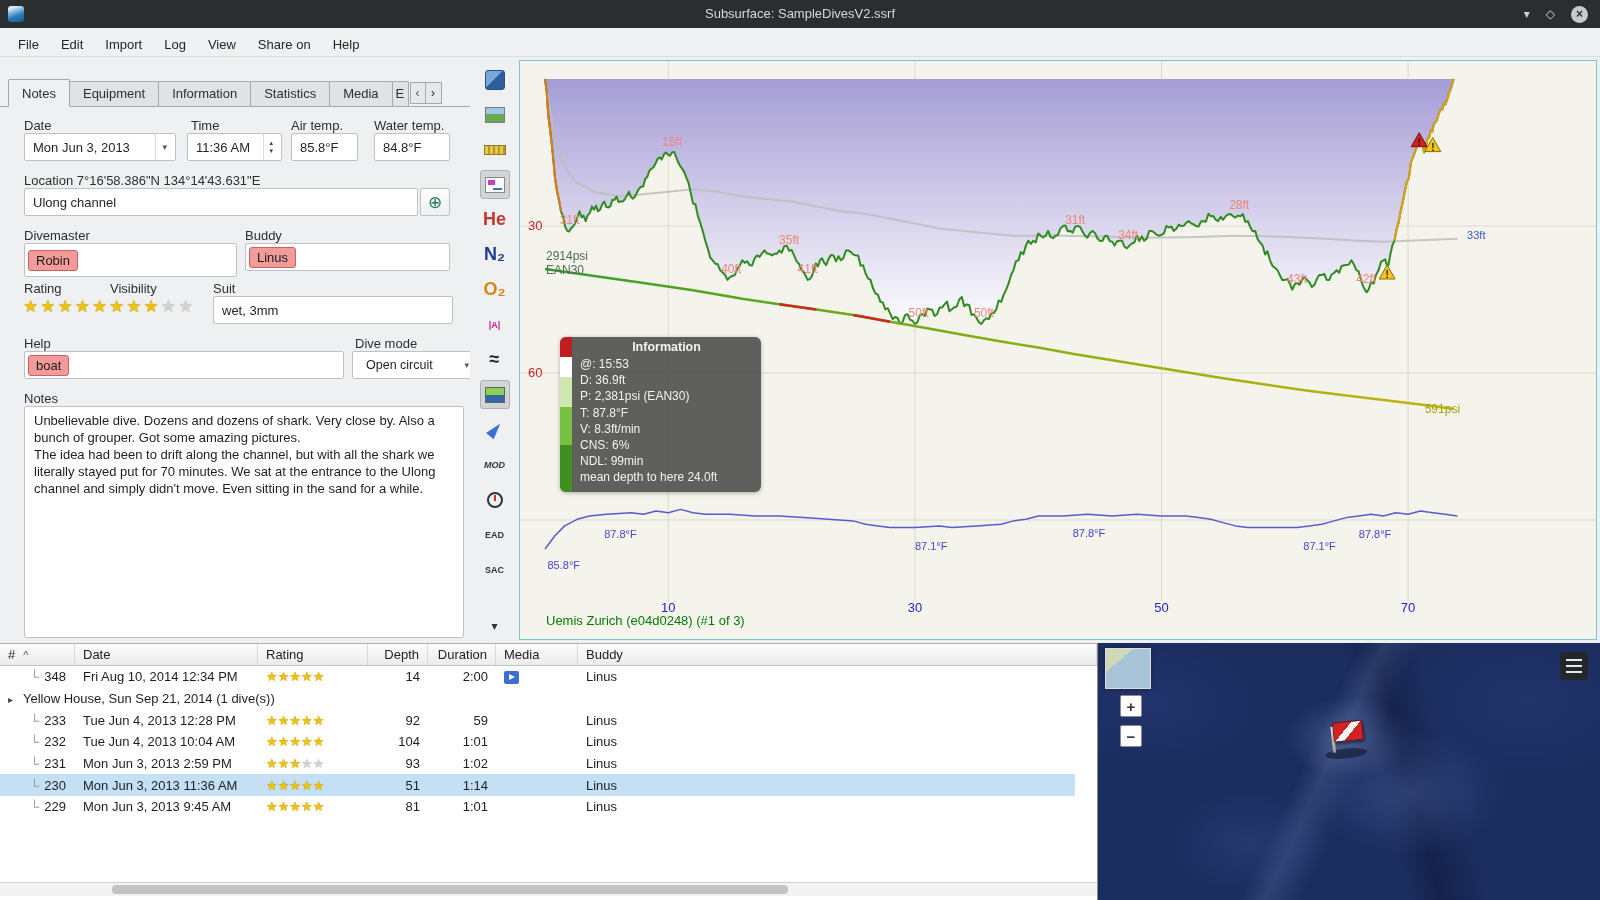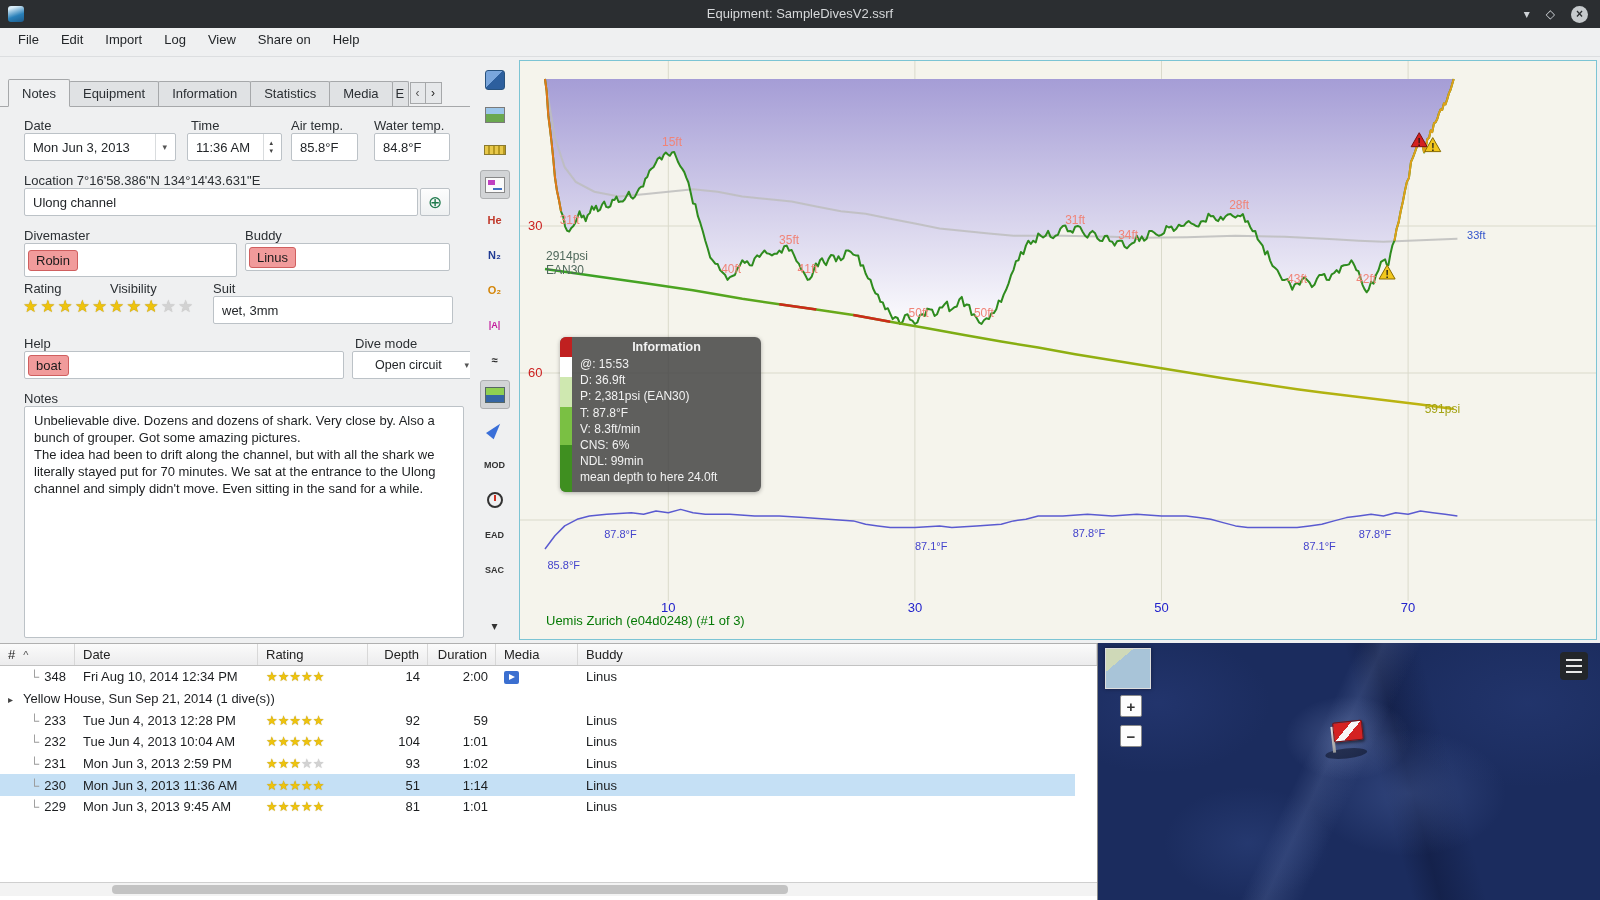--- a/index.html
+++ b/index.html
@@ -8,21 +8,21 @@
 
   
   #titlebar{position:absolute;left:0;top:0;width:1600px;height:28px;background:#2b2e31}
   #titlebar .title{position:absolute;left:0;right:0;top:0;height:28px;line-height:28px;text-align:center;color:#d6d8da;font-size:13px}
   .app-icon{position:absolute;left:8px;top:6px;width:16px;height:16px;border-radius:3px;background:linear-gradient(160deg,#d8ecf8 15%,#2980b9 60%,#1c5a8a 100%)}
   .winctl{position:absolute;right:12px;top:0;height:28px;display:flex;align-items:center;gap:16px;color:#cfd3d7;z-index:5}
   .wbtn{font-size:12px;cursor:default}
   .wbtn.close{width:17px;height:17px;background:#c6cacd;color:#2b2e31;border-radius:50%;display:flex;align-items:center;justify-content:center;font-weight:bold;font-size:12px}
 
   
-  #menubar{position:absolute;left:0;top:28px;width:1600px;height:29px;background:#eff0f1;border-bottom:1px solid #dcdee0;display:flex;align-items:flex-start;padding-left:8px;gap:2px}
+  #menubar{position:absolute;left:0;top:28px;width:1600px;height:29px;background:#eff0f1;border-bottom:1px solid #dcdee0;display:flex;align-items:flex-end;padding-left:8px;gap:2px}
   .menu-item{padding:4px 10px;border-radius:2px;color:#232629}
 
   
   #left-panel{position:absolute;left:0;top:72px;width:470px;height:586px;background:#eff0f1}
   #tabrow{position:absolute;left:0;top:7px;width:470px;height:28px;border-bottom:1px solid #a6a8aa;display:flex;align-items:flex-end;padding-left:8px}
   #tabbar{display:flex;align-items:flex-end}
   .tab{border:1px solid #a6a8aa;border-bottom:none;background:#e0e2e4;padding:4px 13px;margin-right:-1px;height:25px;border-radius:2px 2px 0 0;color:#2b2f33}
   .tab.active{background:#eff0f1;height:28px;margin-bottom:-1px;border-bottom:1px solid #eff0f1;padding-top:6px}
   .tab.trunc{width:17px;overflow:hidden;padding:4px 3px;white-space:nowrap}
   #tabscroll{display:flex;margin-left:2px;margin-bottom:2px}
@@ -37,21 +37,21 @@
   .stars{position:absolute;display:flex;gap:2px;font-size:17px;line-height:17px}
   .star.on{color:#eec30d;text-shadow:0 0 1px #977700}
   .star.off{color:#d2d2d2;text-shadow:0 0 1px #b5b5b5}
   .gbtn{position:absolute;width:30px;height:28px;border:1px solid #bcc2c7;border-radius:2px;background:linear-gradient(#fdfdfd,#eef0f1);display:flex;align-items:center;justify-content:center;color:#1f7a4d;font-size:17px}
   #notes-area{position:absolute;left:24px;top:334px;width:440px;height:232px;border:1px solid #bcc2c7;border-radius:2px;background:#fff;padding:6px 9px;font-family:"Liberation Sans",sans-serif;font-size:13px;line-height:1.3;color:#1d1f21;resize:none;white-space:pre-wrap;overflow:hidden}
 
   
   #ptoolbar{position:absolute;left:470px;top:57px;width:49px;height:586px;display:flex;flex-direction:column;align-items:center;padding-top:8px;gap:6px;background:#eff0f1}
   .icon-btn{width:30px;height:29px;border:1px solid transparent;border-radius:3px;display:flex;align-items:center;justify-content:center;flex:0 0 auto}
   .icon-btn.active{background:#d2d4d6;border-color:#aeb0b2}
-  .icon-btn .glyph{font-size:11px;font-weight:bold}
+  .icon-btn .glyph{font-size:18px;font-weight:bold}
   .icon-btn .glyph.small{font-size:9px;letter-spacing:0}
   .art{display:block}
   .art-profile{width:20px;height:20px;border-radius:3px;background:linear-gradient(135deg,#7aa6dc 0 45%,#2d5f9e 45% 100%);border:1px solid #27527f}
   .art-photos{width:20px;height:16px;border:1px solid #7a7a7a;background:linear-gradient(180deg,#9cc6ea 0 45%,#6aa84f 45% 100%)}
   .art-ruler{width:22px;height:10px;border:1px solid #8a7a30;background:repeating-linear-gradient(90deg,#e8c84a 0 3px,#b89a20 3px 5px)}
   .art-infobox{width:20px;height:16px;border:1px solid #888;background:#fafafa;position:relative}
   .art-infobox::after{content:"";position:absolute;left:2px;top:2px;width:7px;height:5px;background:#c040c0}
   .art-infobox::before{content:"";position:absolute;right:2px;bottom:2px;width:9px;height:2px;background:#4070c0}
   .art-dcceiling{width:20px;height:16px;border:1px solid #566;background:linear-gradient(180deg,#8fd052 0 50%,#3465a4 50% 100%)}
   .art-pen{width:0;height:0;border-left:5px solid transparent;border-right:5px solid transparent;border-bottom:16px solid #3a6fd8;transform:rotate(40deg)}
@@ -128,21 +128,21 @@
   .flag-marker{position:absolute;left:232px;top:80px;transform:rotate(-6deg)}
   .flag-shadow{position:absolute;left:-8px;top:27px;width:42px;height:10px;border-radius:50%;background:rgba(5,10,25,.5)}
   .flag-pole{position:absolute;left:0;top:4px;width:3px;height:26px;background:linear-gradient(#eee,#999)}
   .flag-banner{position:absolute;left:2px;top:0;width:30px;height:20px;background:linear-gradient(135deg,#d42222 40%,#f7f7f7 40% 60%,#d42222 60%);border:1px solid #7a1010;border-radius:2px;box-shadow:1px 2px 3px rgba(0,0,0,.5)}
 </style>
 </head>
 <body>
 
 <div id="titlebar">
   <span class="app-icon"></span>
-  <div class="title">Equipment: SampleDivesV2.ssrf</div>
+  <div class="title">Subsurface: SampleDivesV2.ssrf</div>
   <div class="winctl">
     <span class="wbtn">▾</span>
     <span class="wbtn">◇</span>
     <span class="wbtn close">×</span>
   </div>
 </div>
 
 <div id="menubar">
     <div class="menu-item">File</div>
     <div class="menu-item">Edit</div>
@@ -234,21 +234,21 @@
   <div class="field" style="left:213px;top:224px;width:240px">
     <span>wet, 3mm</span>
   </div>
 
   <div class="flabel" style="left:24px;top:264px">Help</div>
   <div class="field" style="left:24px;top:279px;width:320px;padding:0 3px">
     <span class="badge">boat</span>
   </div>
 
   <div class="flabel" style="left:355px;top:264px">Dive mode</div>
-  <div class="field" style="left:352px;top:279px;width:122px;padding:0 4px 0 22px">
+  <div class="field" style="left:352px;top:279px;width:122px;padding:0 4px 0 13px">
     <span style="font-size:12.5px">Open circuit</span>
     <span class="caret" style="border:none;padding-left:2px">▾</span>
   </div>
 
   <div class="flabel" style="left:24px;top:319px">Notes</div>
   <textarea id="notes-area" readonly="" style="">Unbelievable dive. Dozens and dozens of shark. Very close by. Also a bunch of grouper. Got some amazing pictures.
 The idea had been to drift along the channel, but with all the shark we literally stayed put for 70 minutes. We sat at the entrance to the Ulong channel and simply didn't move. Even sitting in the sand for a while.</textarea>
 </div>
 
 <div id="ptoolbar">
@@ -279,21 +279,21 @@
     <div class="icon-btn">
       <span class="glyph" style="color: rgb(34, 34, 34);">≈</span>
     </div>
     <div class="icon-btn active">
       <span class="art art-dcceiling"></span>
     </div>
     <div class="icon-btn">
       <span class="art art-pen"></span>
     </div>
     <div class="icon-btn">
-      <span class="glyph small" style="color: rgb(51, 51, 51);">MOD</span>
+      <span class="glyph small" style="color: rgb(51, 51, 51); font-style: italic;">MOD</span>
     </div>
     <div class="icon-btn">
       <span class="art art-clock"></span>
     </div>
     <div class="icon-btn">
       <span class="glyph small" style="color: rgb(51, 51, 51);">EAD</span>
     </div>
     <div class="icon-btn">
       <span class="glyph small" style="color: rgb(51, 51, 51);">SAC</span>
     </div>

